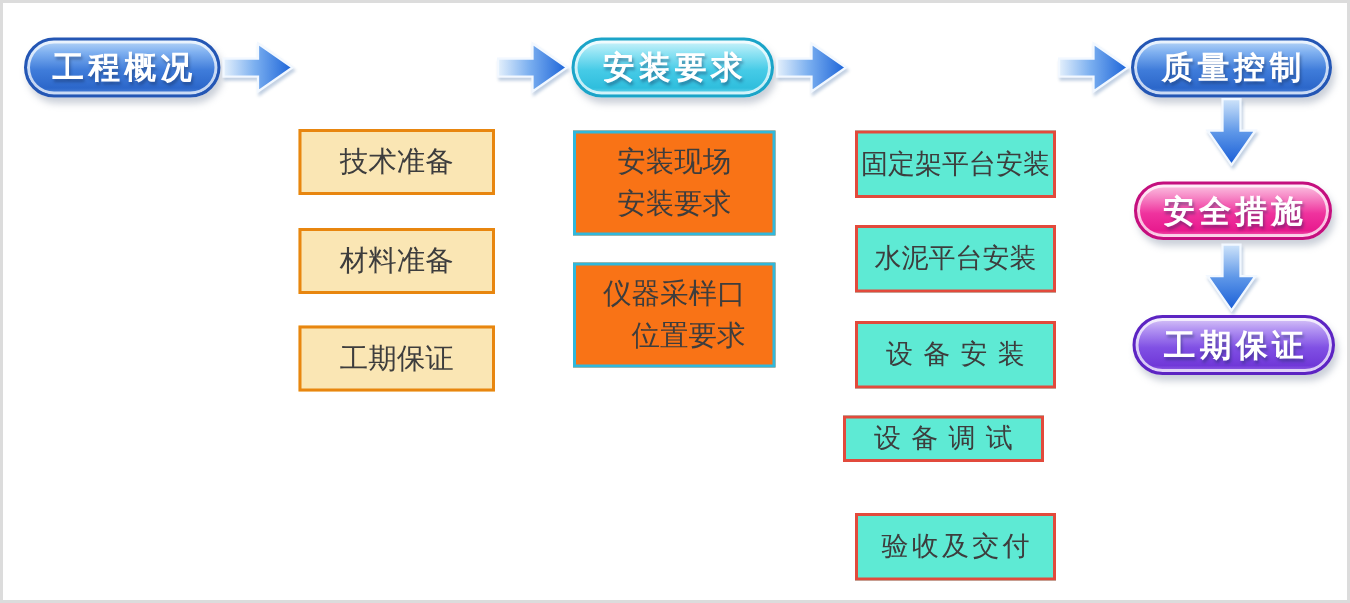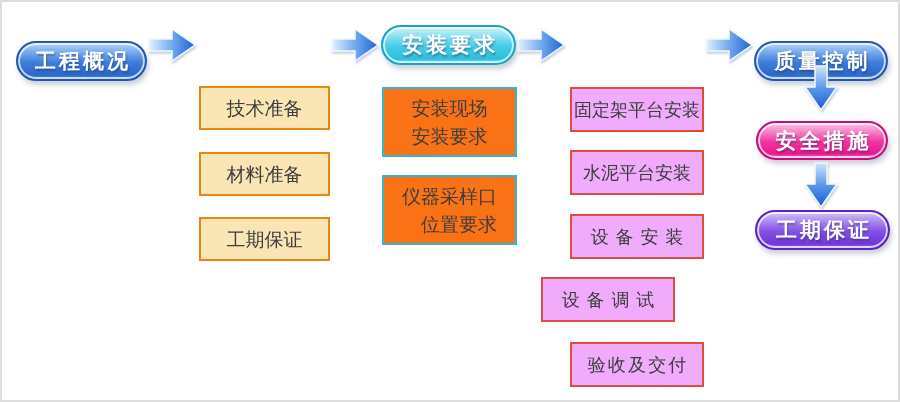--- a/index.html
+++ b/index.html
@@ -10,36 +10,36 @@
   }
   
   .pill {
     position:absolute; height:40px; border-radius:20px;
     display:flex; align-items:center; justify-content:center;
     box-sizing:border-box; border:2px solid;
     color:#fff; font-weight:bold; font-size:21px; letter-spacing:3px; text-indent:3px;
     text-shadow:1px 2px 2px rgba(20,40,80,.4);
     box-shadow: inset 0 0 0 2px rgba(255,255,255,.72), 2px 4px 5px rgba(140,150,170,.45);
   }
-  .pill.blue   { border-color:#2456b4; background:linear-gradient(180deg,#b8d6f7 0%,#7fb0f0 22%,#3f7cda 55%,#2c67ca 88%,#4f86dc 100%);margin-top:16px; }
+  .pill.blue   { border-color:#2456b4; background:linear-gradient(180deg,#b8d6f7 0%,#7fb0f0 22%,#3f7cda 55%,#2c67ca 88%,#4f86dc 100%); }
   .pill.orange { border-color:#d2750a; background:linear-gradient(180deg,#fbdca6 0%,#f8bc62 22%,#f1951c 55%,#ec8606 88%,#f5ab50 100%); }
   .pill.cyan   { border-color:#1ba4c8; background:linear-gradient(180deg,#cef3fa 0%,#93e4f4 22%,#46cbe7 55%,#2fbedd 88%,#74daf0 100%); }
   .pill.red    { border-color:#c23418; background:linear-gradient(180deg,#f9c5b0 0%,#f29274 22%,#e9562f 55%,#e2401e 88%,#ee7c58 100%); }
   .pill.magenta{ border-color:#c40f7e; background:linear-gradient(180deg,#fbc4e2 0%,#f78cc8 22%,#ef339e 55%,#e81a8e 88%,#f468b6 100%); }
   .pill.purple { border-color:#5c24c2; background:linear-gradient(180deg,#d8c6f8 0%,#b192f2 22%,#8050e4 55%,#7038d8 88%,#9a6ae8 100%); }
   
   .box {
     position:absolute; box-sizing:border-box; border:2px solid;
     display:flex; align-items:center; justify-content:center;
     text-align:right; font-size:19px; color:#3d3d3d; line-height:1.5;
     white-space:pre-line;
   }
   .box.orange-box { background:#fae6b4; border-color:#e8860f; }
   .box.cyan-box   { background:#f97316; border-color:#30b8dc; }
-  .box.pink-box   { background:#f0abfc; border-color:#e24a3c; font-size:18px; }
+  .box.pink-box   { background:#5eead4; border-color:#e24a3c; font-size:18px; }
   .sp  { letter-spacing:.38em; text-indent:.38em; }
   .sp2 { letter-spacing:.12em; text-indent:.12em; }
   
   .arrow { position:absolute; filter:drop-shadow(1px 2px 1px rgba(120,150,190,.45)); }
 </style>
 </head>
 <body>
 
 <div id="stage">
 
@@ -80,21 +80,21 @@
   <div class="box orange-box" style="left:197px;top:215px;width:131px;height:44px">工期保证</div>
 
   <div class="box cyan-box" style="left:380px;top:85px;width:135px;height:70px">安装现场
 安装要求</div>
   <div class="box cyan-box" style="left:380px;top:173px;width:135px;height:70px">仪器采样口
 位置要求</div>
 
   <div class="box pink-box" style="left:568px;top:85px;width:134px;height:45px">固定架平台安装</div>
   <div class="box pink-box" style="left:568px;top:148px;width:134px;height:45px">水泥平台安装</div>
   <div class="box pink-box sp" style="left:568px;top:212px;width:134px;height:45px">设备安装</div>
-  <div class="box pink-box sp" style="left:539px;top:275px;width:134px;height:45px">设备调试</div>
+  <div class="box pink-box sp" style="left:560px;top:275px;width:134px;height:31px">设备调试</div>
   <div class="box pink-box sp2" style="left:568px;top:340px;width:134px;height:45px">验收及交付</div>
 
   <svg class="arrow" style="left:801px;top:63px" width="36" height="46" viewBox="0 0 36 46">
       <polygon points="12,1 24,1 24,22 34,22 18,45 2,22 12,22" fill="url(#gd)" stroke="#f2f8ff" stroke-width="1.5"></polygon>
     </svg>
   <div class="pill magenta" style="left:754px;top:119px;width:132px;height:39px">安全措施</div>
   <svg class="arrow" style="left:801px;top:160px" width="36" height="46" viewBox="0 0 36 46">
       <polygon points="12,1 24,1 24,22 34,22 18,45 2,22 12,22" fill="url(#gd)" stroke="#f2f8ff" stroke-width="1.5"></polygon>
     </svg>
   <div class="pill purple" style="left:753px;top:208px;width:135px;height:40px">工期保证</div>

